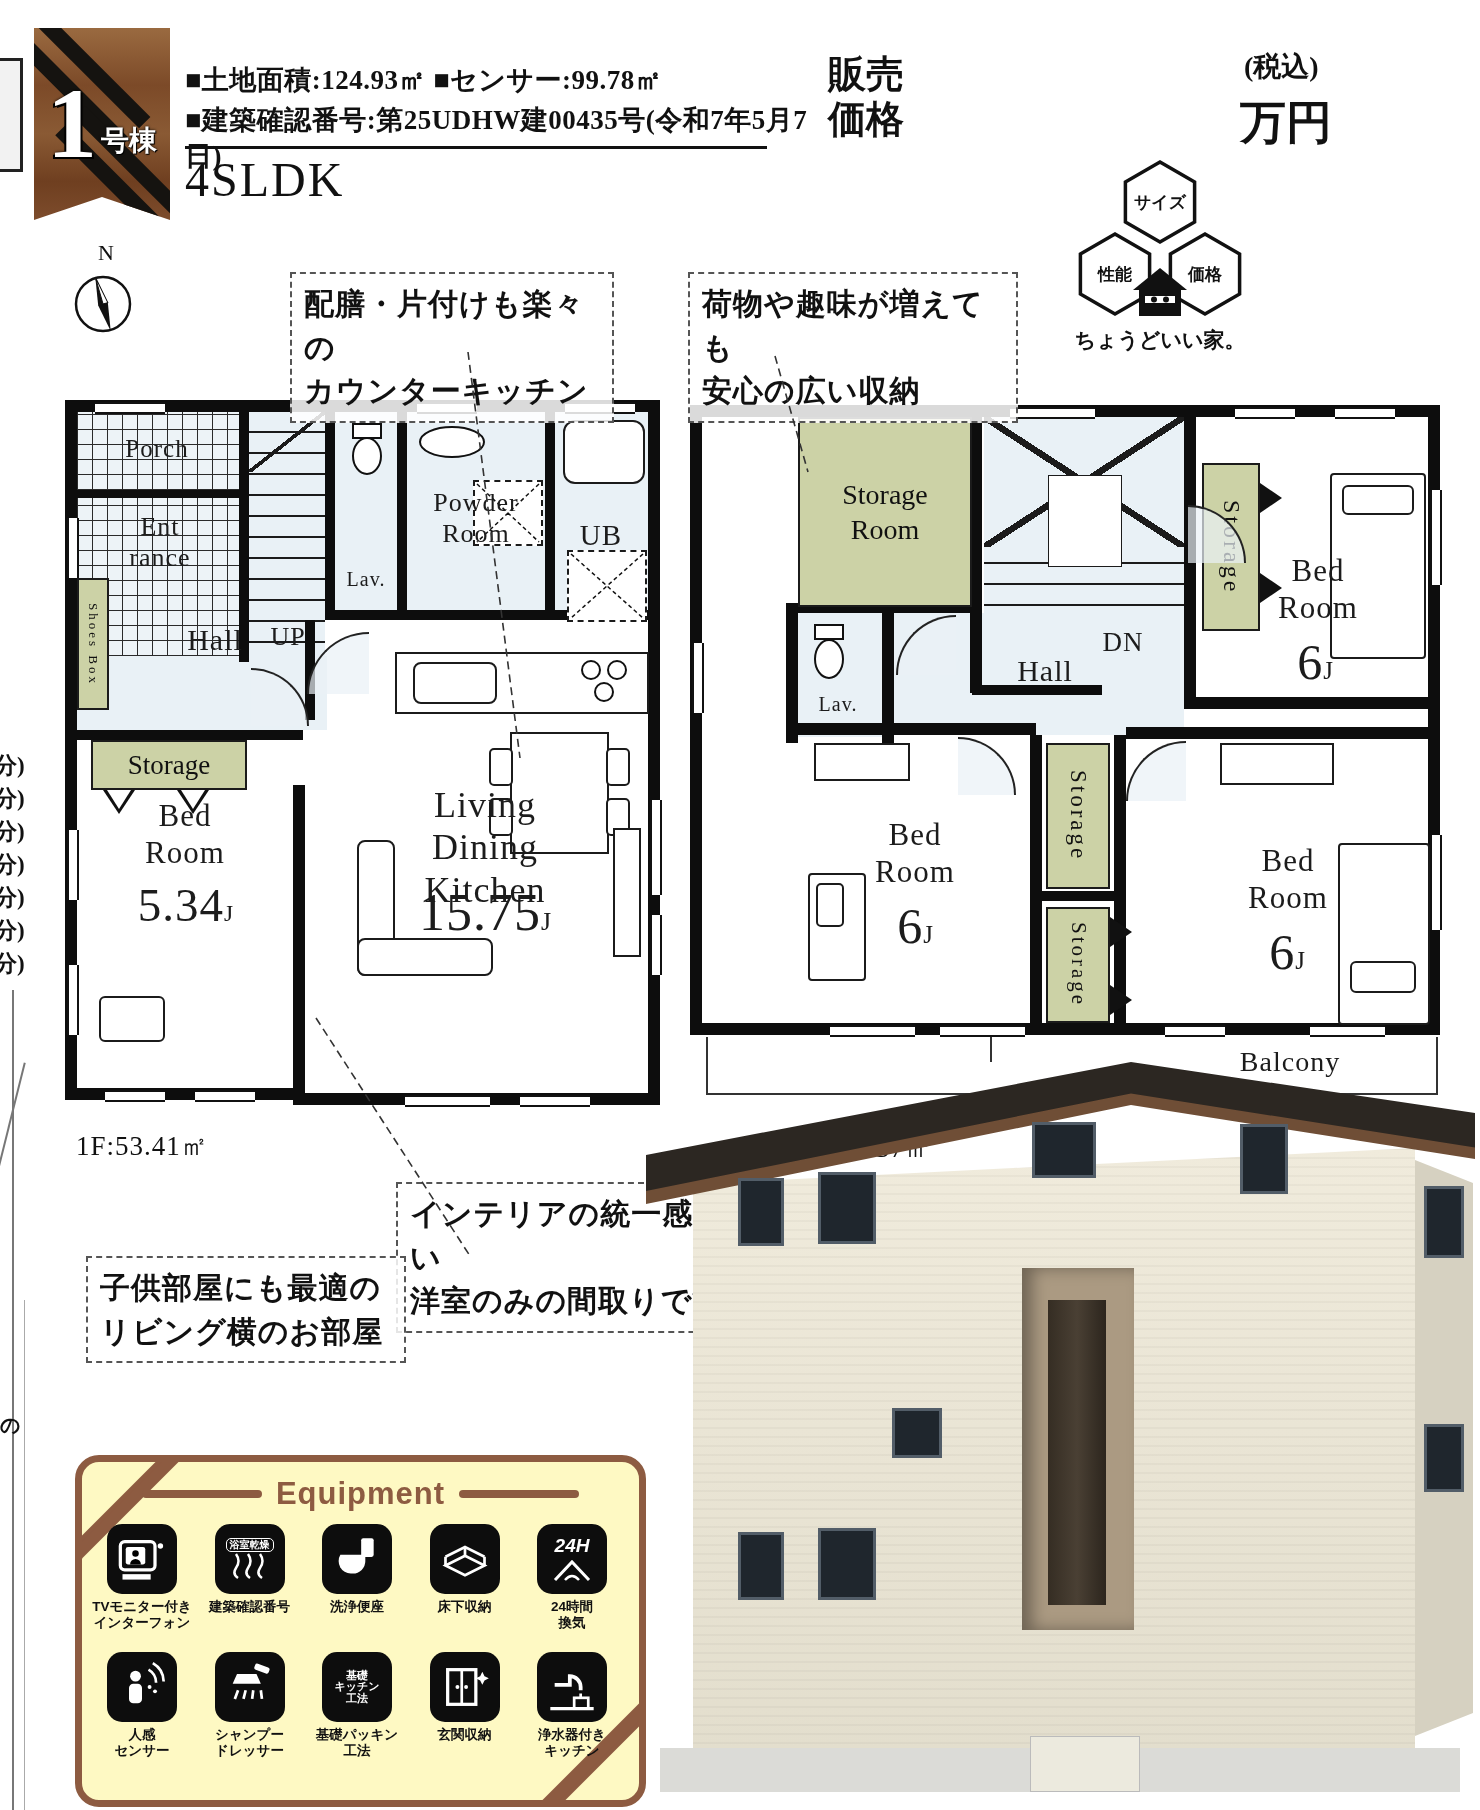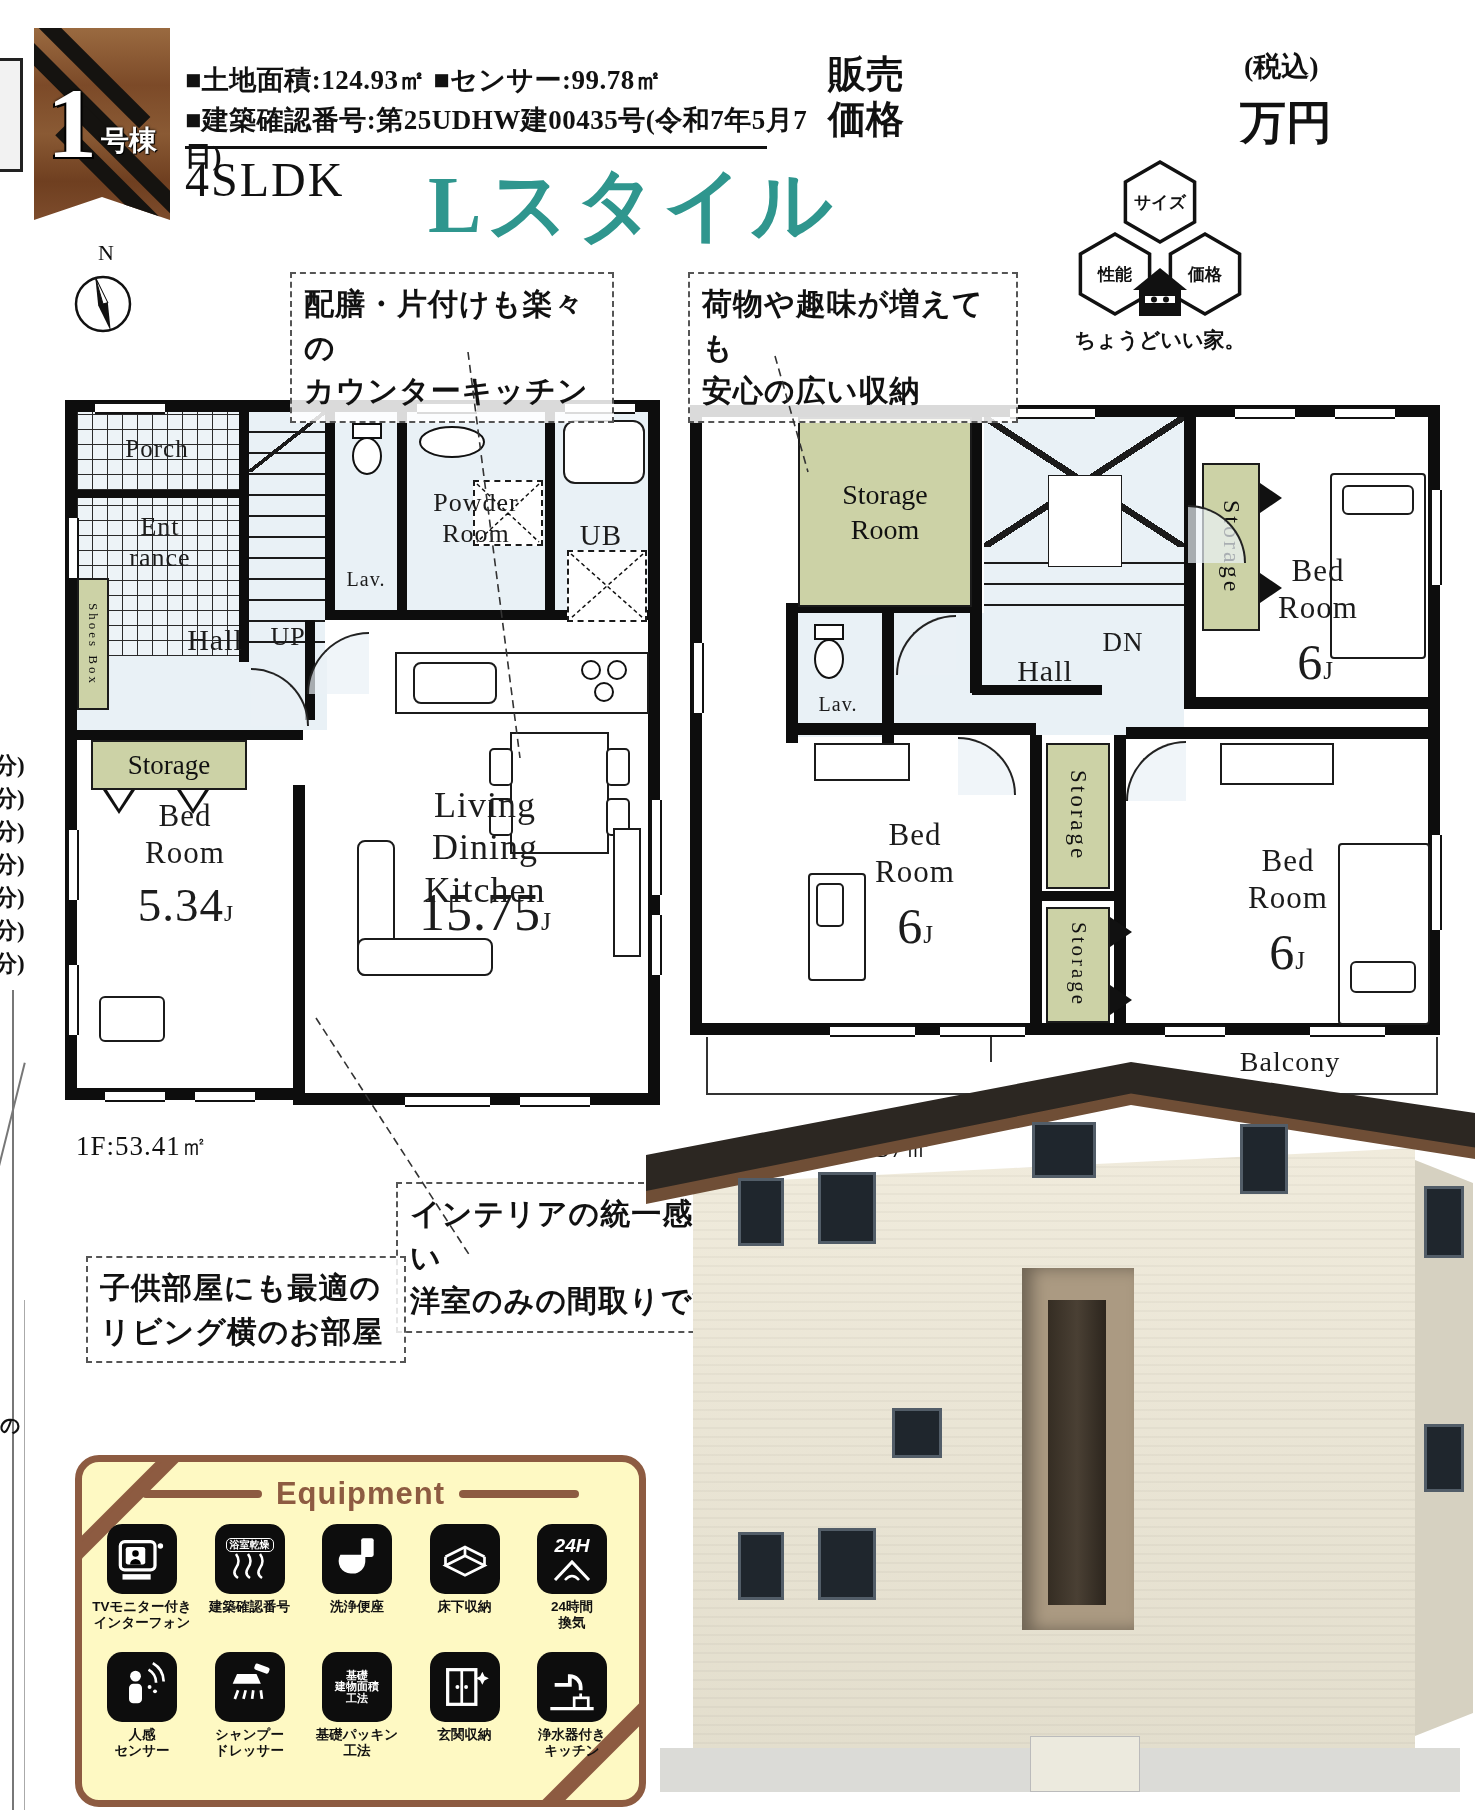--- a/index.html
+++ b/index.html
@@ -110,21 +110,20 @@
 
   <div class="badge">
     <span class="badge-num">1</span>
     <span class="badge-suffix">号棟</span>
   </div>
 
   <div class="abs spec" style="left:185px;top:62px;width:640px">■土地面積:124.93㎡ ■センサー:99.78㎡</div>
   <div class="abs spec" style="left:185px;top:102px;width:640px">■建築確認番号:第25UDHW建00435号(令和7年5月7日)</div>
   <div class="hline" style="left:185px;top:146px;width:582px;height:3px"></div>
   <div class="abs type" style="left:185px;top:152px">4SLDK</div>
-  <div class="abs stylename" style="left:428px;top:152px">Lスタイル</div>
 
   <div class="abs price-label pre" style="left:828px;top:52px">販売
 価格</div>
   <div class="abs price-tax" style="left:1244px;top:48px">(税込)</div>
   <div class="abs price-unit" style="left:1240px;top:92px">万円</div>
 
   <svg class="abs" style="left:1065px;top:150px" width="190" height="172" viewBox="0 0 190 172">
     <g stroke="#111" stroke-width="3.5" fill="#fff">
       <path d="M95 12 L129.6 32 L129.6 72 L95 92 L60.4 72 L60.4 32 Z"></path>
       <path d="M50 84 L84.6 104 L84.6 144 L50 164 L15.4 144 L15.4 104 Z"></path>
@@ -463,21 +462,21 @@
             <path d="M12 12 h18 l4 9 h-26 Z" fill="#fff"></path>
             <path d="M13 27 l-3 8 M20 27 l-2 8 M27 27 l-1 8 M34 27 l1 8" stroke="#fff" stroke-width="2.5"></path>
           </svg>
         </div>
         <div class="eq-label pre">シャンプー
 ドレッサー</div>
       </div>
       <div class="eq-cell">
         <div class="eq-icon">
           <div class="eq-icon-text pre" style="font-size:11px">基礎
-建物面積
+キッチン
 工法</div>
         </div>
         <div class="eq-label pre">基礎パッキン
 工法</div>
       </div>
       <div class="eq-cell">
         <div class="eq-icon">
           <svg width="52" height="52" viewBox="0 0 48 48">
             <rect x="8" y="8" width="26" height="32" fill="none" stroke="#fff" stroke-width="3"></rect>
             <path d="M21 8 V40" stroke="#fff" stroke-width="2.5"></path>

